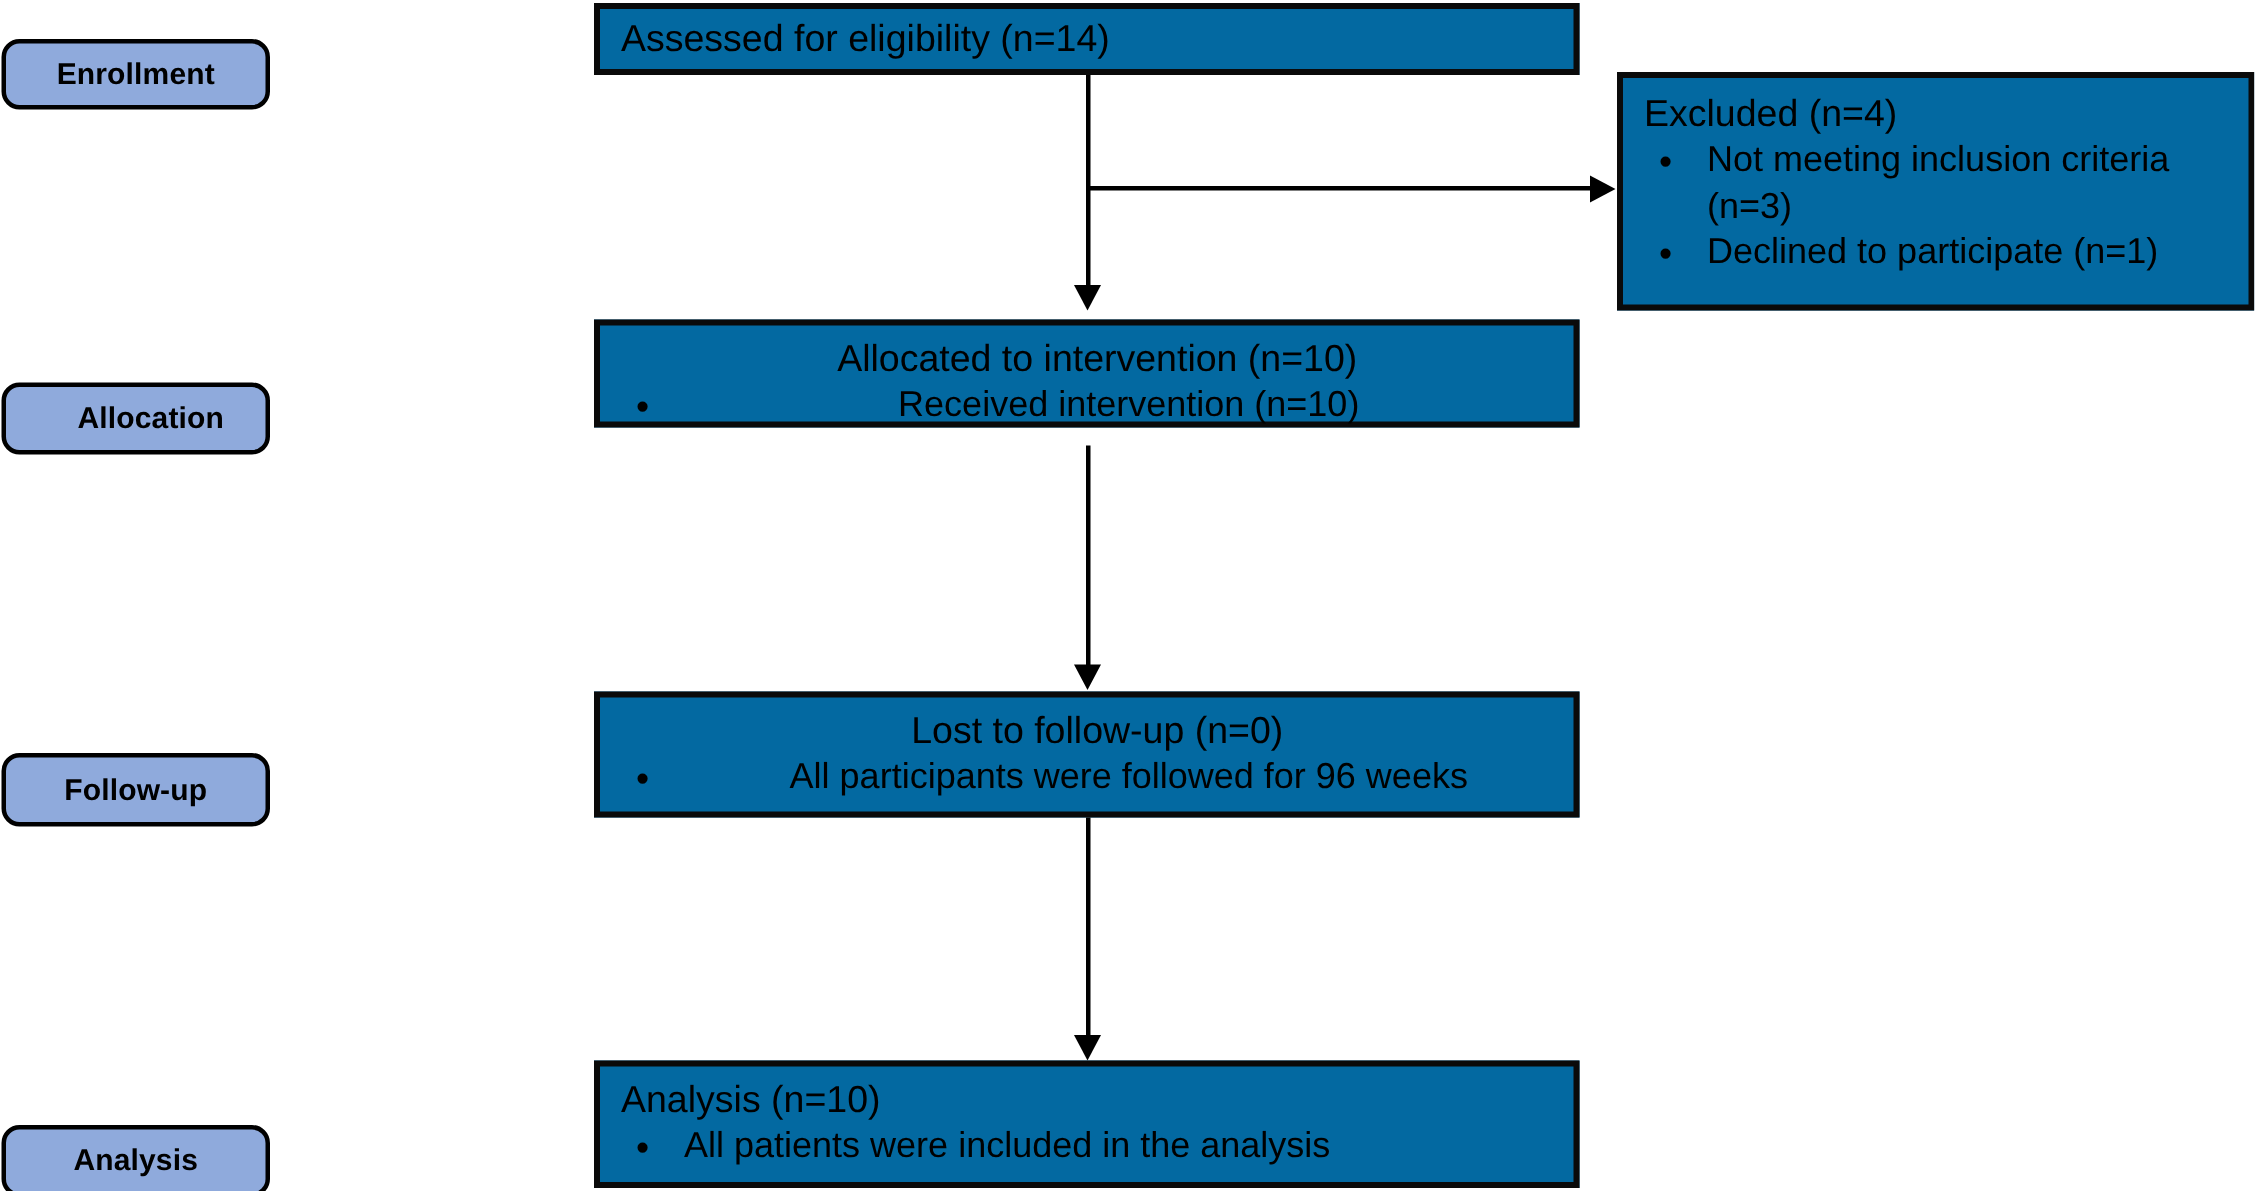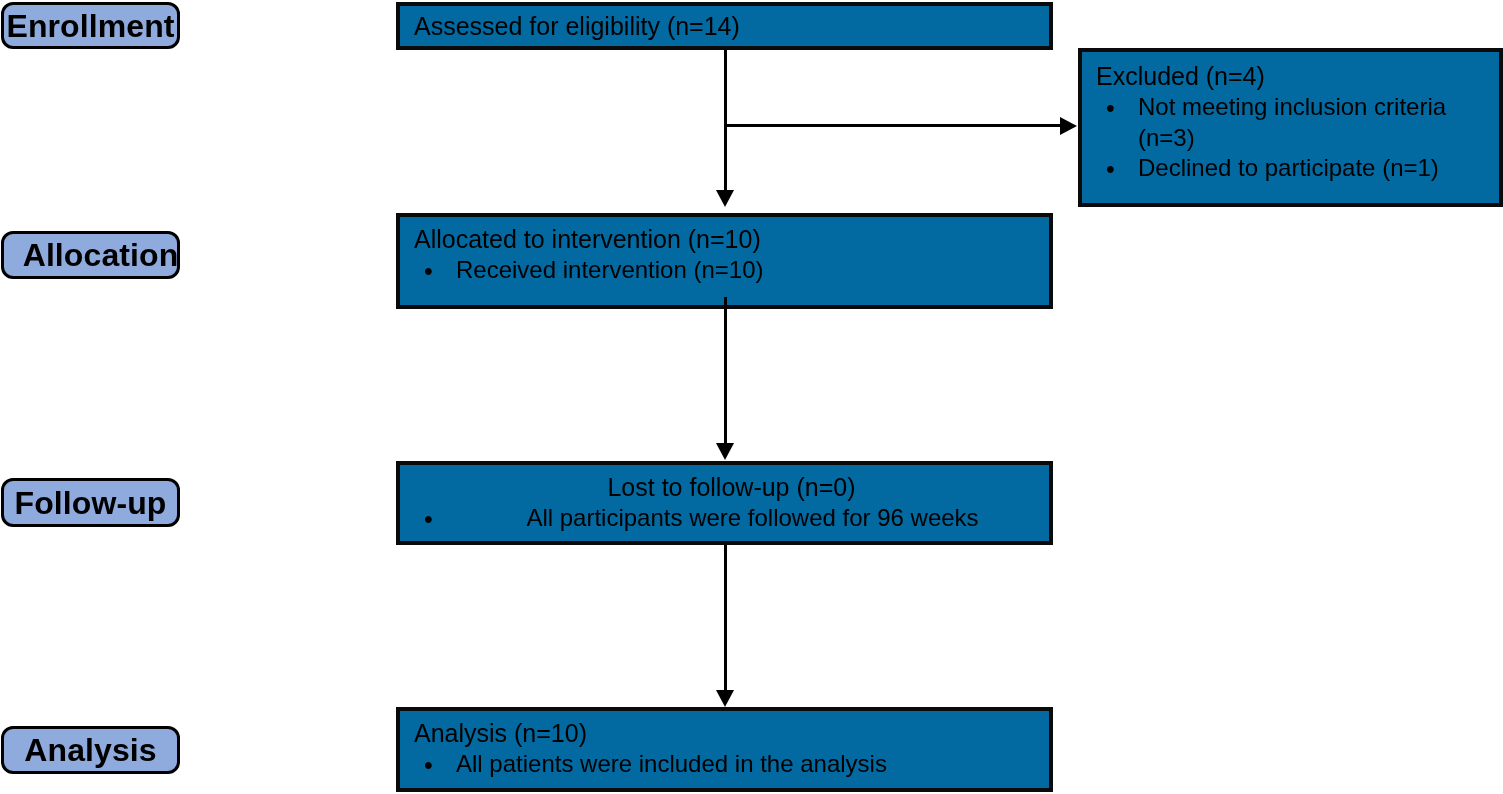--- a/index.html
+++ b/index.html
@@ -22,26 +22,27 @@
 
   
   .stage-badge {
     position: absolute;
     box-sizing: border-box;
     border: 3px solid #000000;
     border-radius: 12px;
     display: flex;
     align-items: center;
     justify-content: center;
-    font-size: 32px;
+    font-size: 20px;
     font-weight: 700;
     color: #000000;
     letter-spacing: 0.1px;
     line-height: 1;
     user-select: none;
+    margin-top: 24px;
   }
 
   
   .flow-box {
     position: absolute;
     box-sizing: border-box;
     border: 4px solid #0a0a0a;
     background: #0369a1;
     padding: 6px 0 6px 14px;
   }
@@ -126,21 +127,21 @@
   </div>
 
   <div class="flow-box" style="left:1078px; top:48px; width:425px; height:159px; padding-top:8px;">
     <div class="box-title">Excluded (n=4)</div>
     <ul class="bullet-list">
       <li class="bullet-item" style="white-space:normal; padding-right:8px;">Not meeting inclusion criteria (n=3)</li>
       <li class="bullet-item" style="white-space:nowrap;">Declined to participate (n=1)</li>
     </ul>
   </div>
 
-  <div class="flow-box" style="left:396px; top:213px; width:657px; height:96px; padding-top:6px;">
+  <div class="flow-box" style="left:396px; top:213px; width:657px; height:72px; padding-top:6px;text-align:center;">
     <div class="box-title">Allocated to intervention (n=10)</div>
     <ul class="bullet-list">
       <li class="bullet-item">Received intervention (n=10)</li>
     </ul>
   </div>
 
   <div class="flow-box" style="left:396px; top:461px; width:657px; height:84px; padding-top:6px;text-align:center;">
     <div class="box-title">Lost to follow-up (n=0)</div>
     <ul class="bullet-list">
       <li class="bullet-item">All participants were followed for 96 weeks</li>

